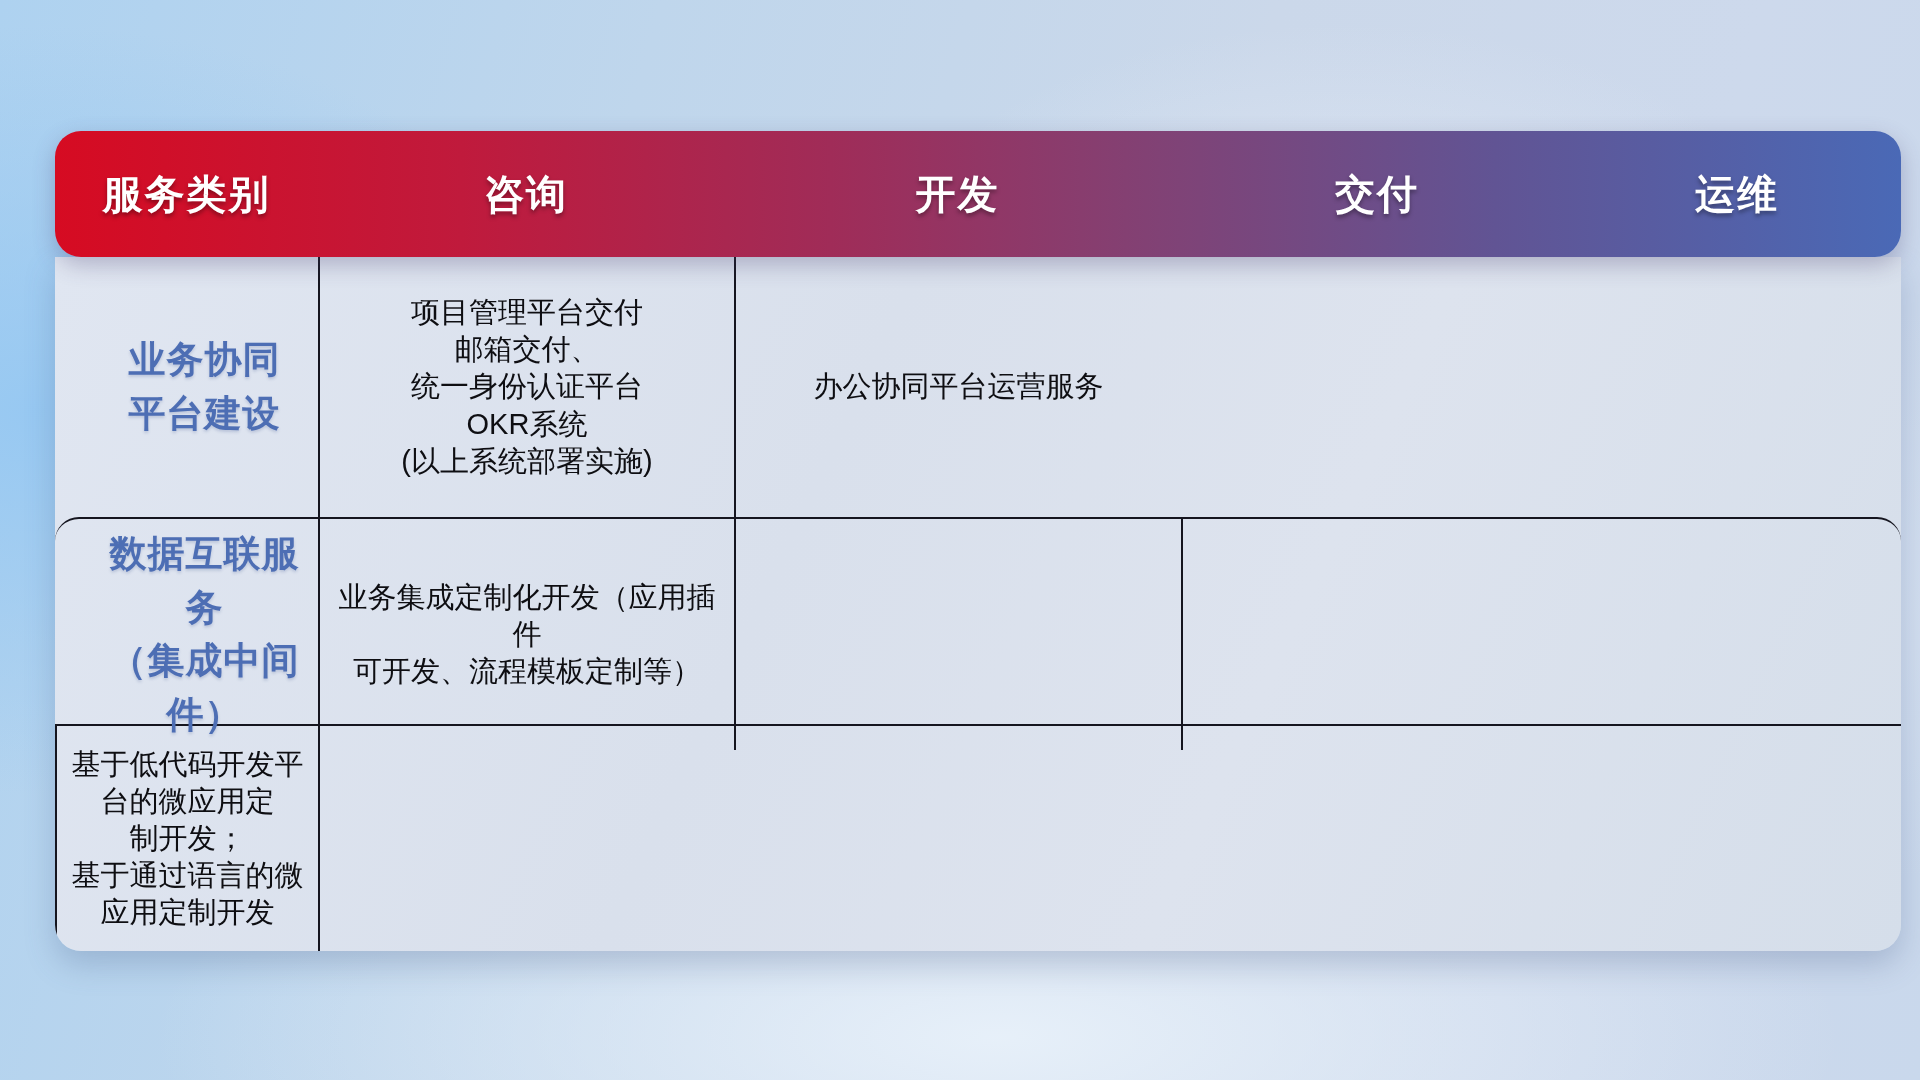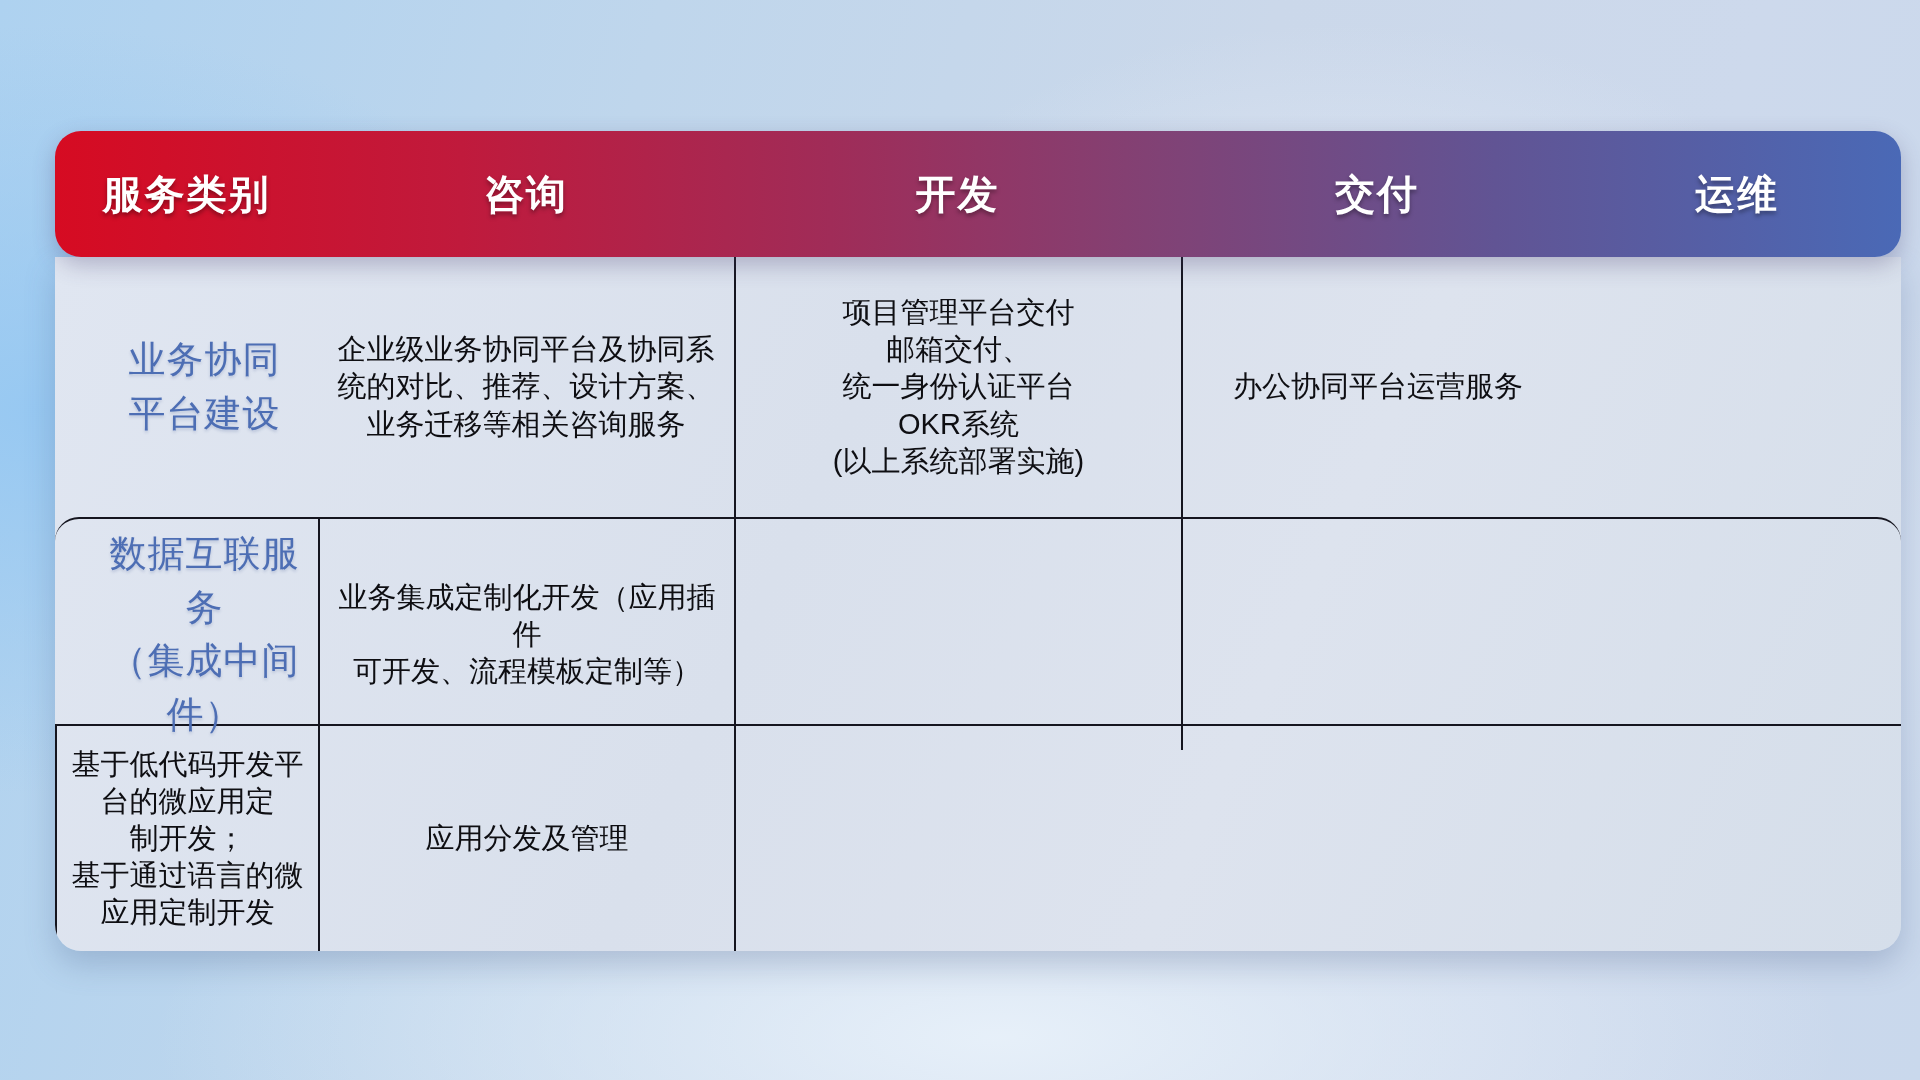--- a/index.html
+++ b/index.html
@@ -73,21 +73,21 @@
     color: #0e0e12;
     font-size: 29px;
     line-height: 1.28;
     padding: 8px 10px;
     box-sizing: border-box;
   }
   .td.with-left-border { border-left: 2px solid #15151f; }
   .td.category {
     color: #4d6eb4;
     font-size: 37px;
-    font-weight: normal;
+    font-weight: bold;
     line-height: 1.45;
     letter-spacing: 1px;
     text-shadow: 0 2px 3px rgba(60, 80, 140, 0.22);
     margin-left: 36px;
   }
 </style>
 </head>
 <body>
 
 <div class="stage">
@@ -99,23 +99,20 @@
       <div class="th">开发</div>
       <div class="th">交付</div>
       <div class="th">运维</div>
     </div>
 
     <div class="tbody">
 
       <div class="tr row-1">
         <div class="td category">业务协同
 平台建设</div>
-        <div class="td">企业级业务协同平台及协同系
-统的对比、推荐、设计方案、
-业务迁移等相关咨询服务</div>
         <div class="td with-left-border">项目管理平台交付
 邮箱交付、
 统一身份认证平台
 OKR系统
 (以上系统部署实施)</div>
         <div class="td with-left-border">办公协同平台运营服务</div>
       </div>
 
       <div class="tr row-2">
         <div class="td category">数据互联服务
@@ -123,19 +120,18 @@
         <div class="td with-left-border">业务集成定制化开发（应用插件
 可开发、流程模板定制等）</div>
         <div class="td with-left-border"></div>
         <div class="td with-left-border"></div>
       </div>
 
       <div class="tr row-3">
         <div class="td with-left-border">基于低代码开发平台的微应用定
 制开发；
 基于通过语言的微应用定制开发</div>
-        <div class="td with-left-border">应用分发及管理</div>
         <div class="td with-left-border"></div>
       </div>
 
     </div>
   </div>
 </div>
 
 </body></html>

